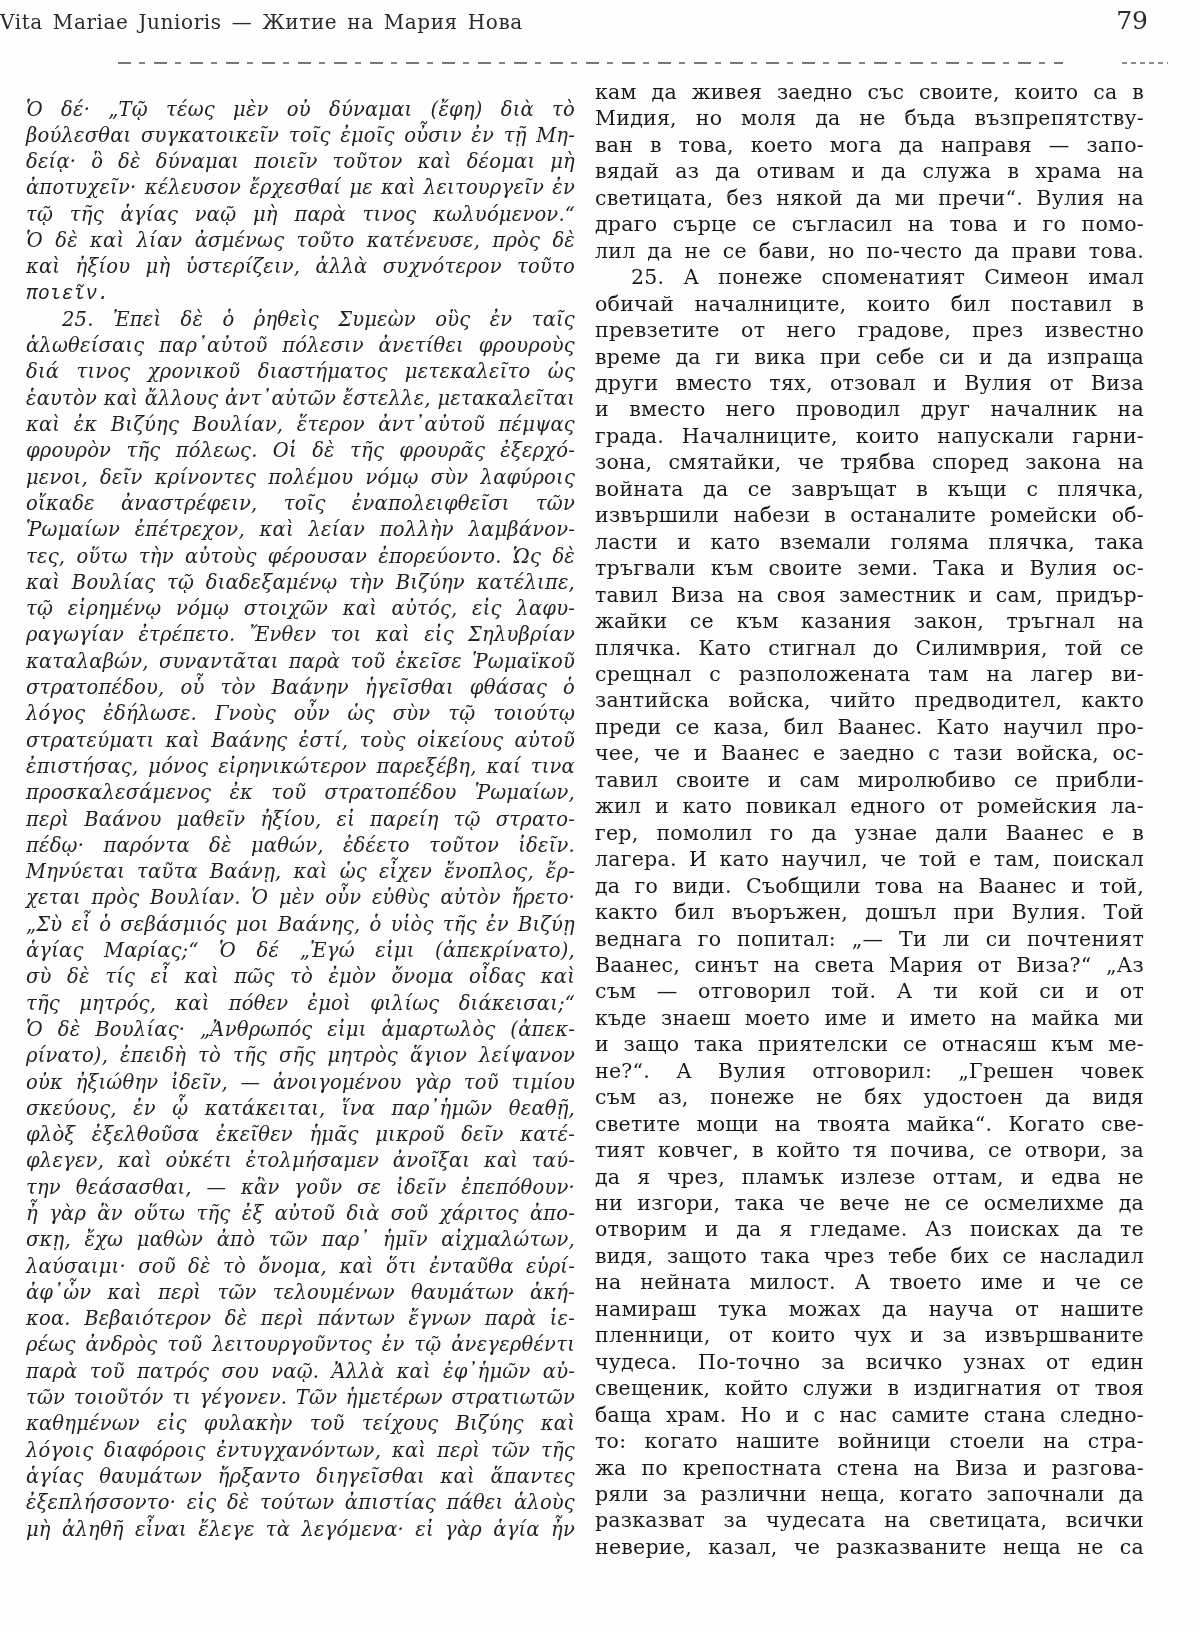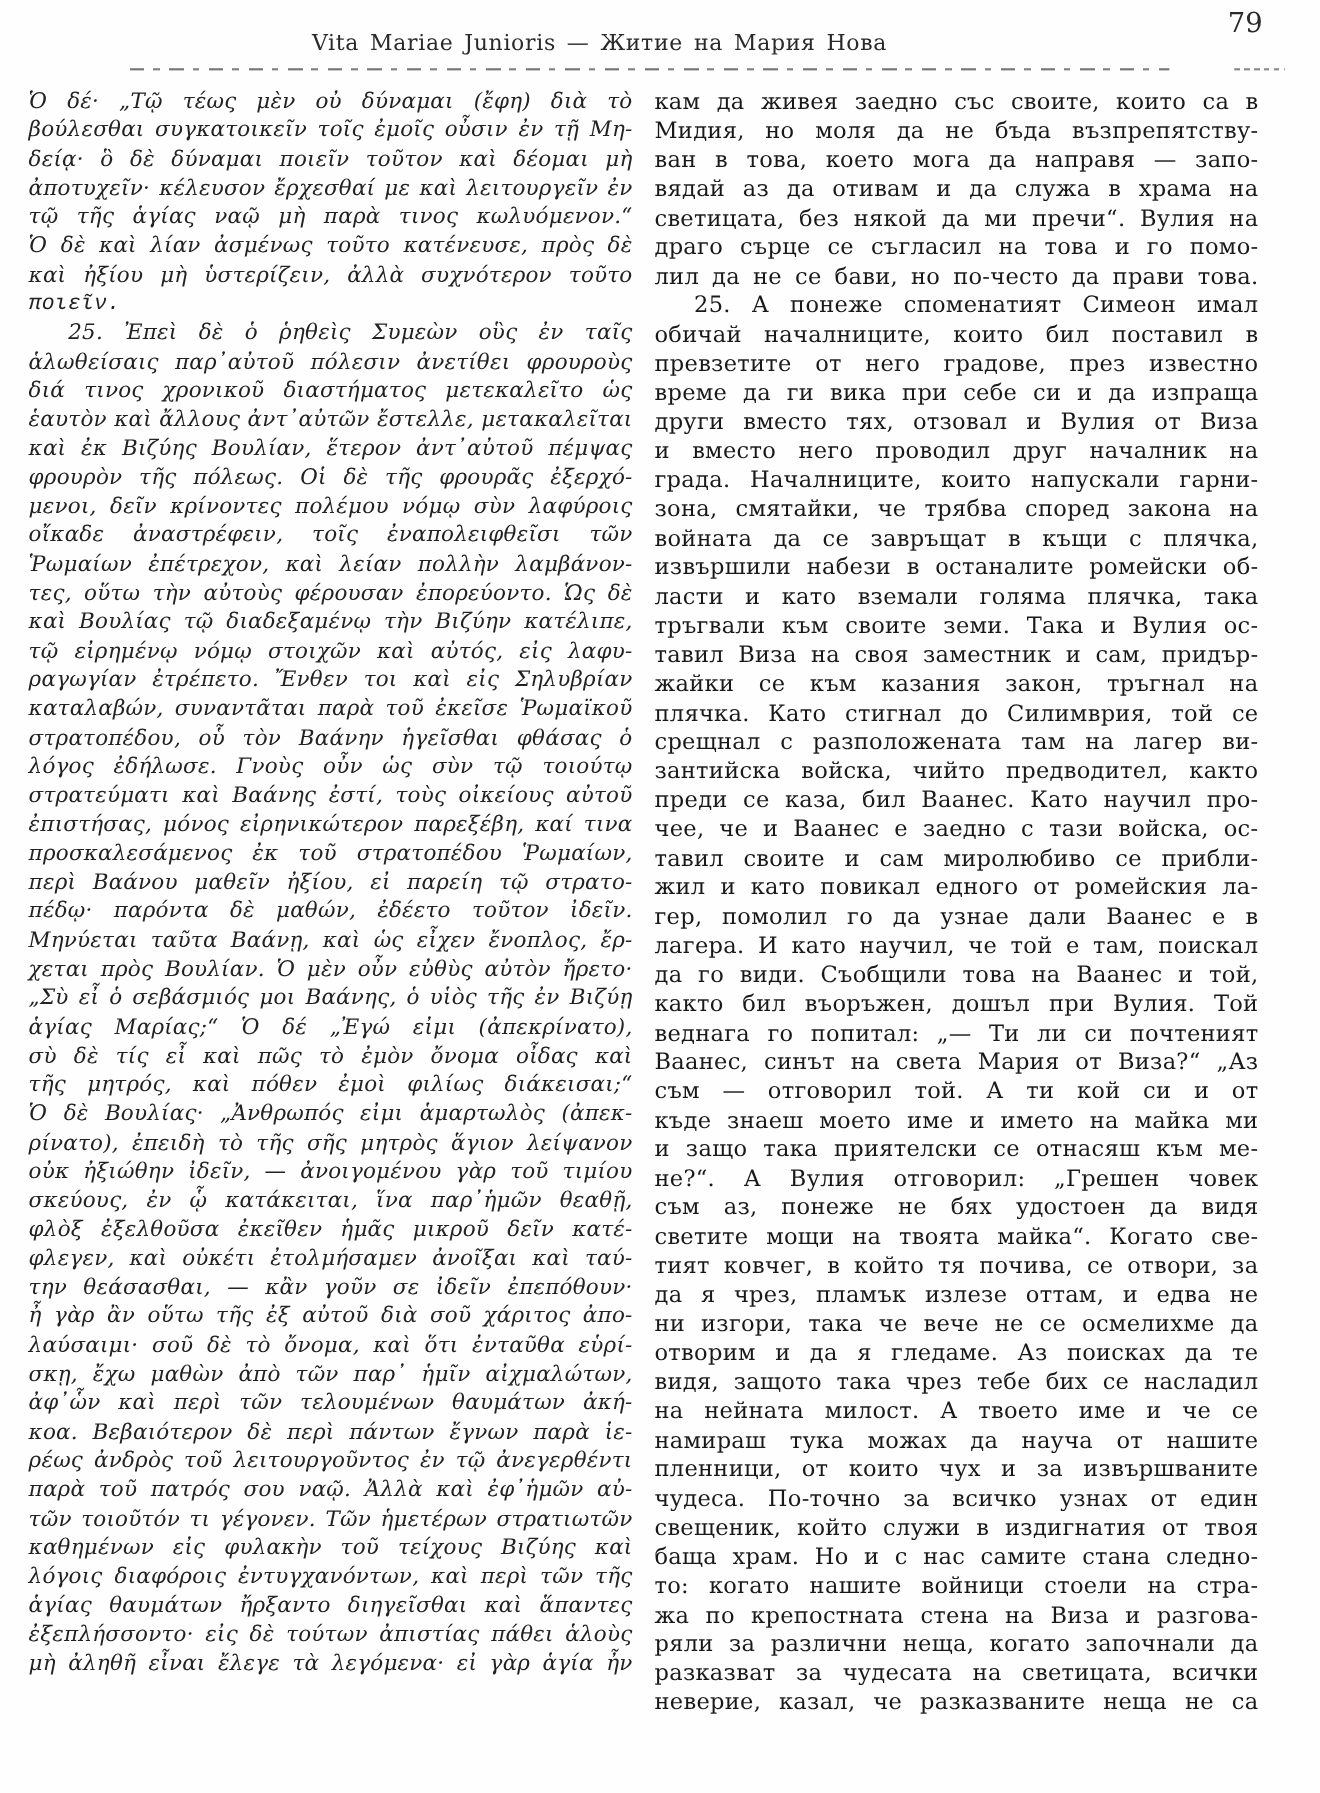--- a/index.html
+++ b/index.html
@@ -14,26 +14,25 @@
   }
   
   .runhead{
     position:relative;
     height:46px;
     padding-top:8px;
   }
   .runhead .title{
     position:absolute;
     left:0;right:110px;top:10px;
-    text-align:center;
+    text-align:left;
     font-size:20px;
     letter-spacing:0.6px;
     word-spacing:3px;
     color:#2a2a2a;
-    margin-top:16px;
   }
   .runhead .pagenum{
     position:absolute;
     right:52px;top:6px;
     font-size:25px;
     color:#2a2a2a;
   }
   
   .rule{
     position:relative;
@@ -48,20 +47,21 @@
   .rule .seg2{
     position:absolute;left:1122px;top:0;width:46px;height:2px;
     background:repeating-linear-gradient(to right,#5a5a5a 0 5px,transparent 5px 9px);
     opacity:.7;
   }
   
   .columns{
     display:flex;
     padding:14px 56px 0 26px;
     gap:20px;
+    align-items:center;
   }
   .col{flex:1 1 0;min-width:0;}
   .tline{
     text-align:justify;
     text-align-last:justify;
   }
   .tline.flush{text-align-last:left;font-family:Liberation Mono, monospace;}
   .tline.indent{text-indent:36px;}
   .col-greek .tline{
     font-style:italic;
@@ -133,22 +133,22 @@
           <div class="tline">σὺ δὲ τίς εἶ καὶ πῶς τὸ ἐμὸν ὄνομα οἶδας καὶ</div>
           <div class="tline">τῆς μητρός, καὶ πόθεν ἐμοὶ φιλίως διάκεισαι;“</div>
           <div class="tline">Ὁ δὲ Βουλίας· „Ἀνθρωπός εἰμι ἁμαρτωλὸς (ἀπεκ-</div>
           <div class="tline">ρίνατο), ἐπειδὴ τὸ τῆς σῆς μητρὸς ἅγιον λείψανον</div>
           <div class="tline">οὐκ ἠξιώθην ἰδεῖν, — ἀνοιγομένου γὰρ τοῦ τιμίου</div>
           <div class="tline">σκεύους, ἐν ᾧ κατάκειται, ἵνα παρ᾽ἡμῶν θεαθῇ,</div>
           <div class="tline">φλὸξ ἐξελθοῦσα ἐκεῖθεν ἡμᾶς μικροῦ δεῖν κατέ-</div>
           <div class="tline">φλεγεν, καὶ οὐκέτι ἐτολμήσαμεν ἀνοῖξαι καὶ ταύ-</div>
           <div class="tline">την θεάσασθαι, — κἂν γοῦν σε ἰδεῖν ἐπεπόθουν·</div>
           <div class="tline">ἦ γὰρ ἂν οὕτω τῆς ἐξ αὐτοῦ διὰ σοῦ χάριτος ἀπο-</div>
+          <div class="tline">σκῃ, ἔχω μαθὼν ἀπὸ τῶν παρ᾽ ἡμῖν αἰχμαλώτων,</div>
           <div class="tline">λαύσαιμι· σοῦ δὲ τὸ ὄνομα, καὶ ὅτι ἐνταῦθα εὑρί-</div>
-          <div class="tline">σκῃ, ἔχω μαθὼν ἀπὸ τῶν παρ᾽ ἡμῖν αἰχμαλώτων,</div>
           <div class="tline">ἀφ᾽ὧν καὶ περὶ τῶν τελουμένων θαυμάτων ἀκή-</div>
           <div class="tline">κοα. Βεβαιότερον δὲ περὶ πάντων ἔγνων παρὰ ἱε-</div>
           <div class="tline">ρέως ἀνδρὸς τοῦ λειτουργοῦντος ἐν τῷ ἀνεγερθέντι</div>
           <div class="tline">παρὰ τοῦ πατρός σου ναῷ. Ἀλλὰ καὶ ἐφ᾽ἡμῶν αὐ-</div>
           <div class="tline">τῶν τοιοῦτόν τι γέγονεν. Τῶν ἡμετέρων στρατιωτῶν</div>
           <div class="tline">καθημένων εἰς φυλακὴν τοῦ τείχους Βιζύης καὶ</div>
           <div class="tline">λόγοις διαφόροις ἐντυγχανόντων, καὶ περὶ τῶν τῆς</div>
           <div class="tline">ἁγίας θαυμάτων ἤρξαντο διηγεῖσθαι καὶ ἅπαντες</div>
           <div class="tline">ἐξεπλήσσοντο· εἰς δὲ τούτων ἀπιστίας πάθει ἁλοὺς</div>
           <div class="tline">μὴ ἀληθῆ εἶναι ἔλεγε τὰ λεγόμενα· εἰ γὰρ ἁγία ἦν</div>

